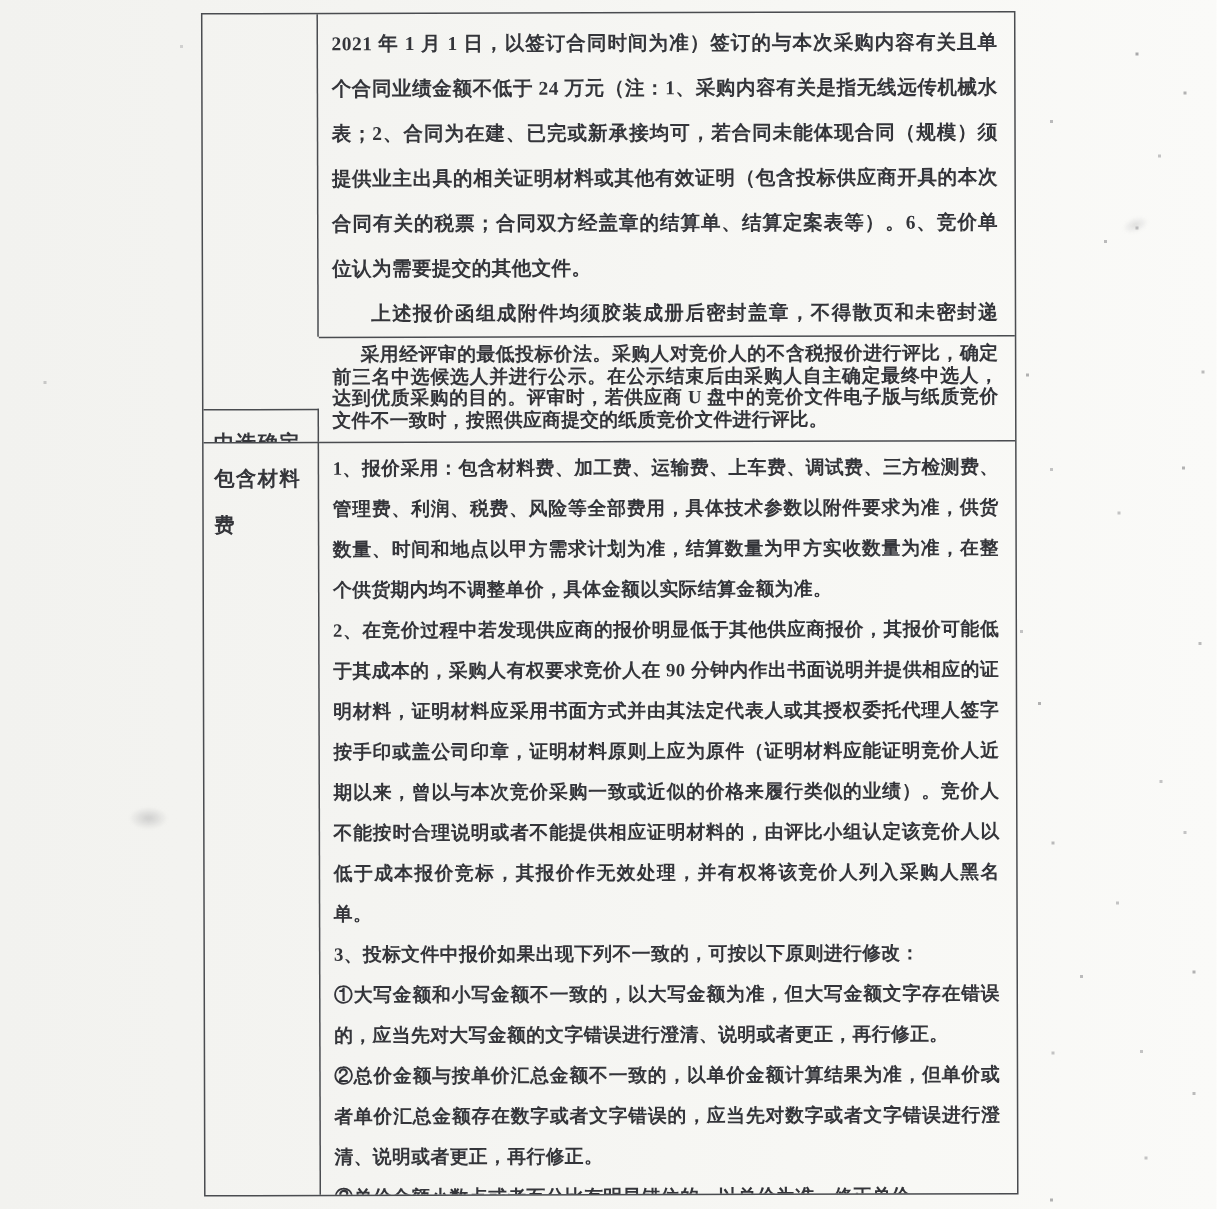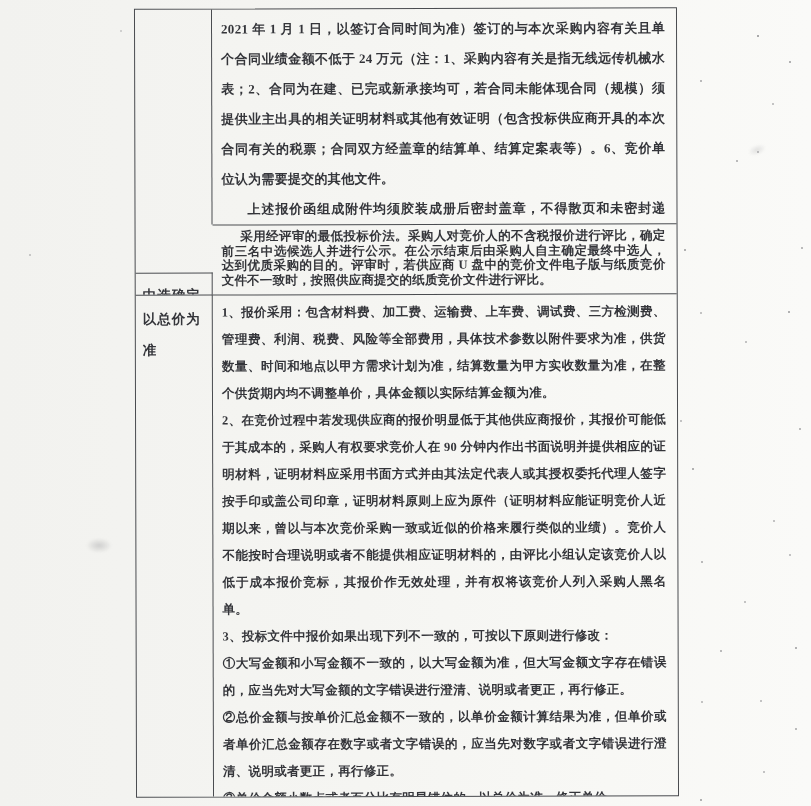--- a/index.html
+++ b/index.html
@@ -104,21 +104,21 @@
     </div>
 
     <div class="cell label-cell row-border label-mid">
       <span>中选确定方式</span>
     </div>
     <div class="cell content-cell row-border r2">
       <p>采用经评审的最低投标价法。采购人对竞价人的不含税报价进行评比，确定前三名中选候选人并进行公示。在公示结束后由采购人自主确定最终中选人，达到优质采购的目的。评审时，若供应商 U 盘中的竞价文件电子版与纸质竞价文件不一致时，按照供应商提交的纸质竞价文件进行评比。</p>
     </div>
 
     <div class="cell label-cell row-border label-top">
-      <span>以总价为准</span>
+      <span>包含材料费</span>
     </div>
     <div class="cell content-cell row-border r3">
       <p>1、报价采用：包含材料费、加工费、运输费、上车费、调试费、三方检测费、管理费、利润、税费、风险等全部费用，具体技术参数以附件要求为准，供货数量、时间和地点以甲方需求计划为准，结算数量为甲方实收数量为准，在整个供货期内均不调整单价，具体金额以实际结算金额为准。</p>
       <p>2、在竞价过程中若发现供应商的报价明显低于其他供应商报价，其报价可能低于其成本的，采购人有权要求竞价人在 90 分钟内作出书面说明并提供相应的证明材料，证明材料应采用书面方式并由其法定代表人或其授权委托代理人签字按手印或盖公司印章，证明材料原则上应为原件（证明材料应能证明竞价人近期以来，曾以与本次竞价采购一致或近似的价格来履行类似的业绩）。竞价人不能按时合理说明或者不能提供相应证明材料的，由评比小组认定该竞价人以低于成本报价竞标，其报价作无效处理，并有权将该竞价人列入采购人黑名单。</p>
       <p>3、投标文件中报价如果出现下列不一致的，可按以下原则进行修改：</p>
       <p>①大写金额和小写金额不一致的，以大写金额为准，但大写金额文字存在错误的，应当先对大写金额的文字错误进行澄清、说明或者更正，再行修正。</p>
       <p>②总价金额与按单价汇总金额不一致的，以单价金额计算结果为准，但单价或者单价汇总金额存在数字或者文字错误的，应当先对数字或者文字错误进行澄清、说明或者更正，再行修正。</p>
       <p>③单价金额小数点或者百分比有明显错位的，以总价为准，修正单价。</p>
     </div>
 

